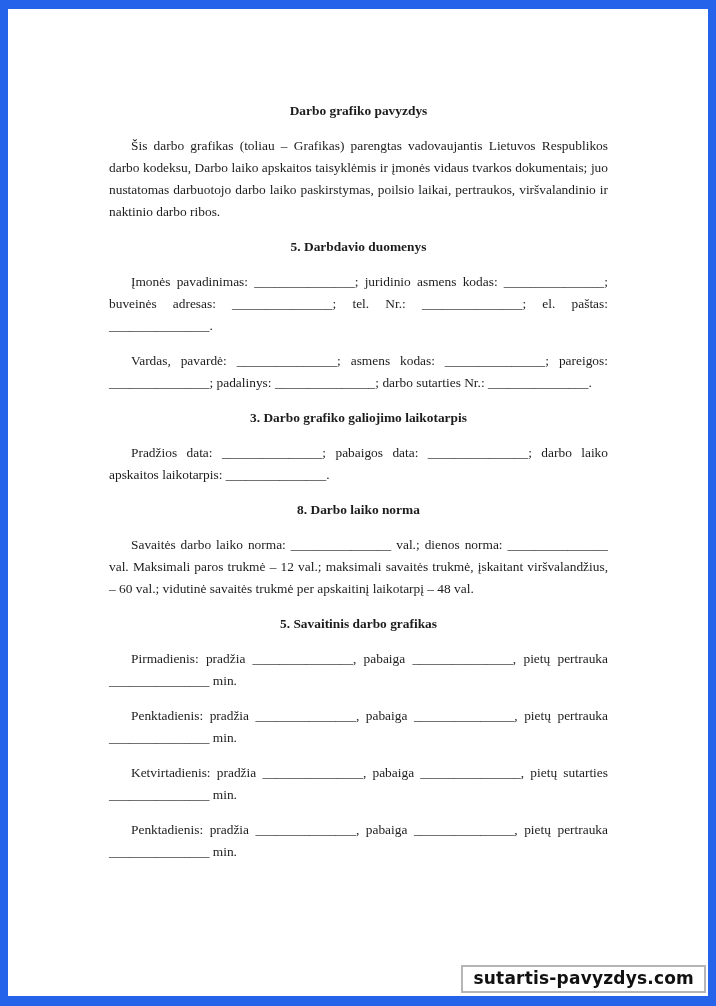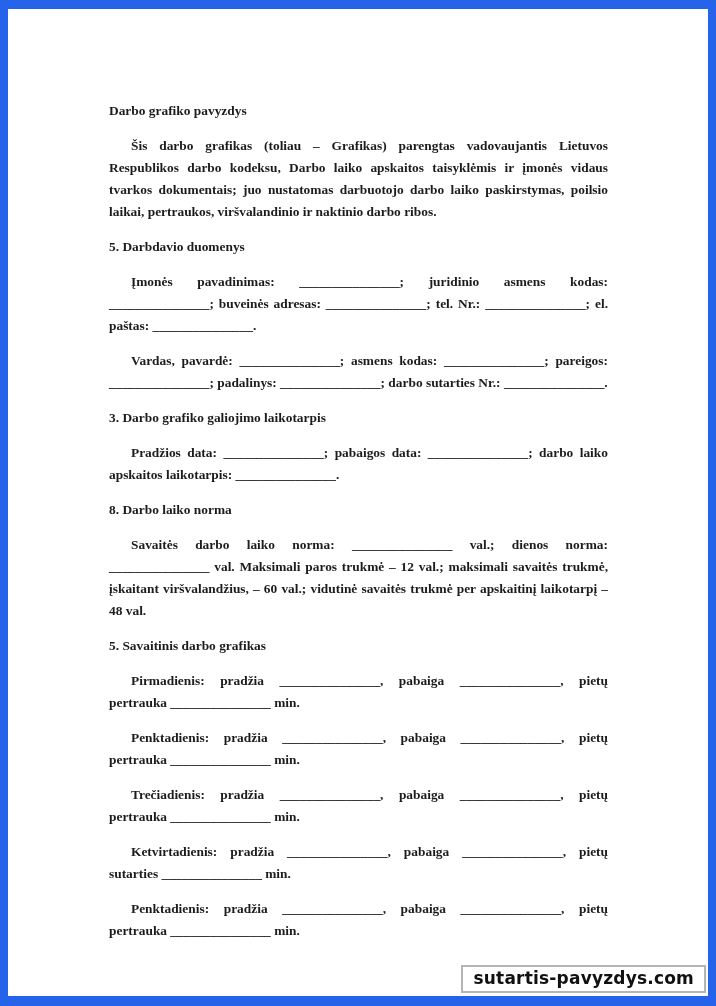--- a/index.html
+++ b/index.html
@@ -27,27 +27,27 @@
     width: 499px;
     color: #1c1c1c;
     font-size: 13.4px;
     line-height: 22px;
   }
   .doc h1, .doc h2 {
     font-size: 13.4px;
     font-weight: bold;
     margin: 0 0 13px 0;
     line-height: 22px;
+    text-align: center;
   }
   .doc p {
     margin: 0 0 13px 0;
     text-align: justify;
     text-indent: 22px;
     line-height: 22px;
-    font-weight: bold;
   }
   .watermark {
     position: absolute;
     right: 2px;
     bottom: 3px;
     background: #ffffff;
     border: 2px solid #f97316;
     padding: 1px 10px 3px 10px;
     font-family: "DejaVu Sans", sans-serif;
     font-weight: bold;
@@ -75,20 +75,19 @@
     <h2>3. Darbo grafiko galiojimo laikotarpis</h2>
     <p>Pradžios data: _______________; pabaigos data: _______________; darbo laiko apskaitos laikotarpis: _______________.</p>
 
     <h2>8. Darbo laiko norma</h2>
     <p>Savaitės darbo laiko norma: _______________ val.; dienos norma: _______________ val. Maksimali paros trukmė – 12 val.; maksimali savaitės trukmė, įskaitant viršvalandžius, – 60 val.; vidutinė savaitės trukmė per apskaitinį laikotarpį – 48 val.</p>
 
     <h2>5. Savaitinis darbo grafikas</h2>
 
     <p>Pirmadienis: pradžia _______________, pabaiga _______________, pietų pertrauka _______________ min.</p>
     <p>Penktadienis: pradžia _______________, pabaiga _______________, pietų pertrauka _______________ min.</p>
-    <p>Trečiadienis: pradžia _______________, pabaiga _______________, pietų pertrauka _______________ min.</p>
     <p>Ketvirtadienis: pradžia _______________, pabaiga _______________, pietų sutarties _______________ min.</p>
     <p>Penktadienis: pradžia _______________, pabaiga _______________, pietų pertrauka _______________ min.</p>
 
   </div>
 
   <div class="watermark" style="border-color: rgb(181, 181, 181);">sutartis-pavyzdys.com</div>
 </div>
 
 </body></html>

